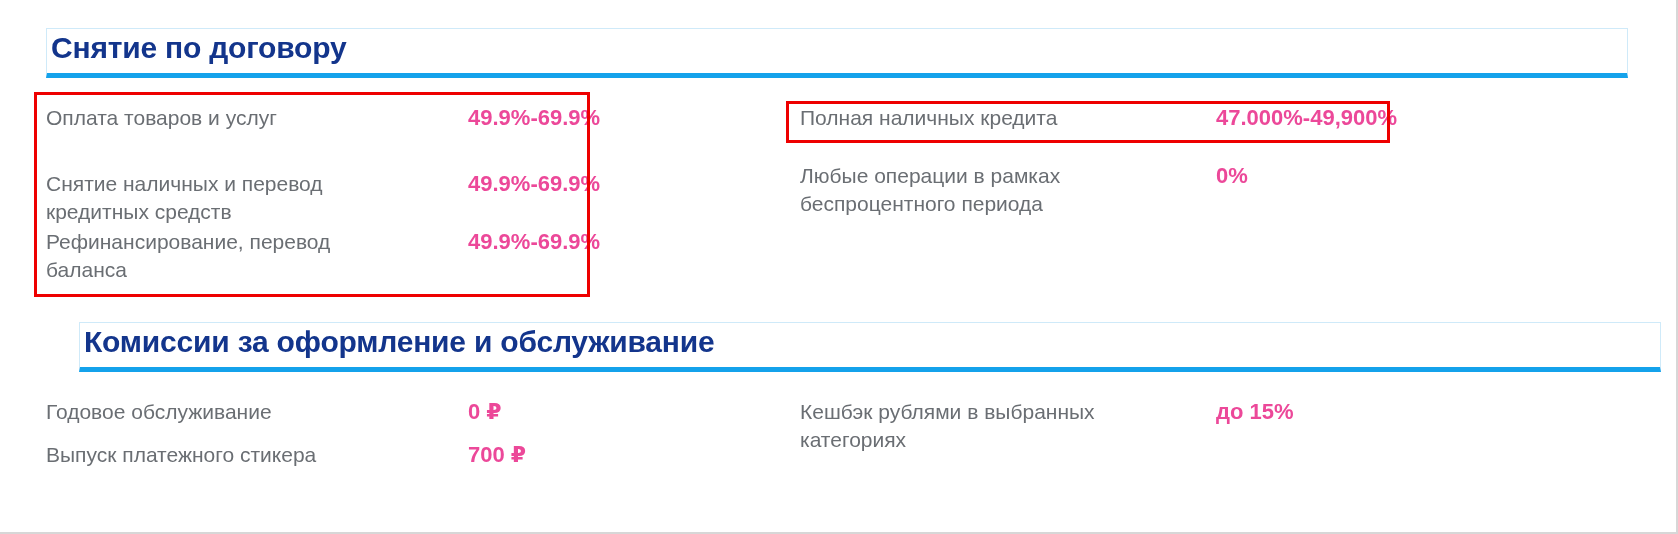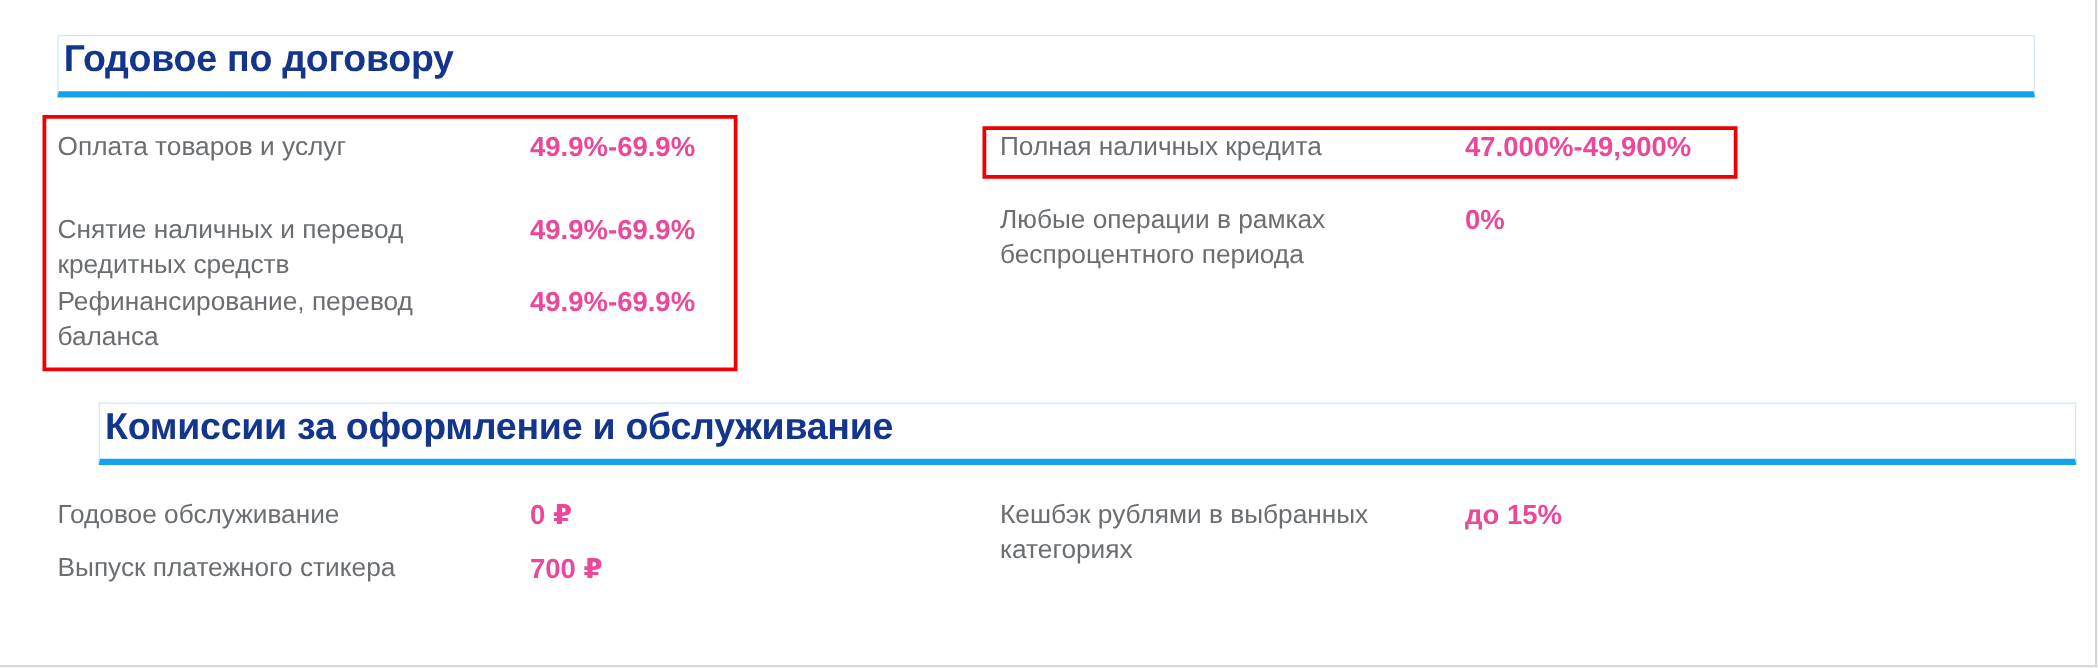--- a/index.html
+++ b/index.html
@@ -42,20 +42,21 @@
   }
 
   #head-rates     { top: 28px; height: 50px; }
   #head-fees      { top: 322px; height: 50px; margin-left: 33px; }
 
   
   .row {
     position: absolute;
     display: flex;
     align-items: flex-start;
+    gap: 44px;
   }
   .row .label {
     color: #6a6e73;
     font-size: 21px;
     line-height: 28px;
     white-space: pre-line;
   }
   .row .value {
     color: #ec4899;
     font-size: 22px;
@@ -78,21 +79,21 @@
   }
   #redbox-left  { left: 34px;  top: 92px;  width: 556px; height: 205px; }
   #redbox-right { left: 786px; top: 101px; width: 604px; height: 42px;  }
 </style>
 </head>
 <body>
 
 <div class="page">
 
   <div class="section-head" id="head-rates">
-    <div class="title">Годовое по договору</div>
+    <div class="title">Снятие по договору</div>
   </div>
 
   <div class="row col-left" style="left:46px; top:104px;">
     <div class="label">Оплата товаров и услуг</div>
     <div class="value">49.9%-69.9%</div>
   </div>
 
   <div class="row col-left" style="left:46px; top:146px;margin-top:24px;">
     <div class="label">Снятие наличных и перевод
 кредитных средств</div>

